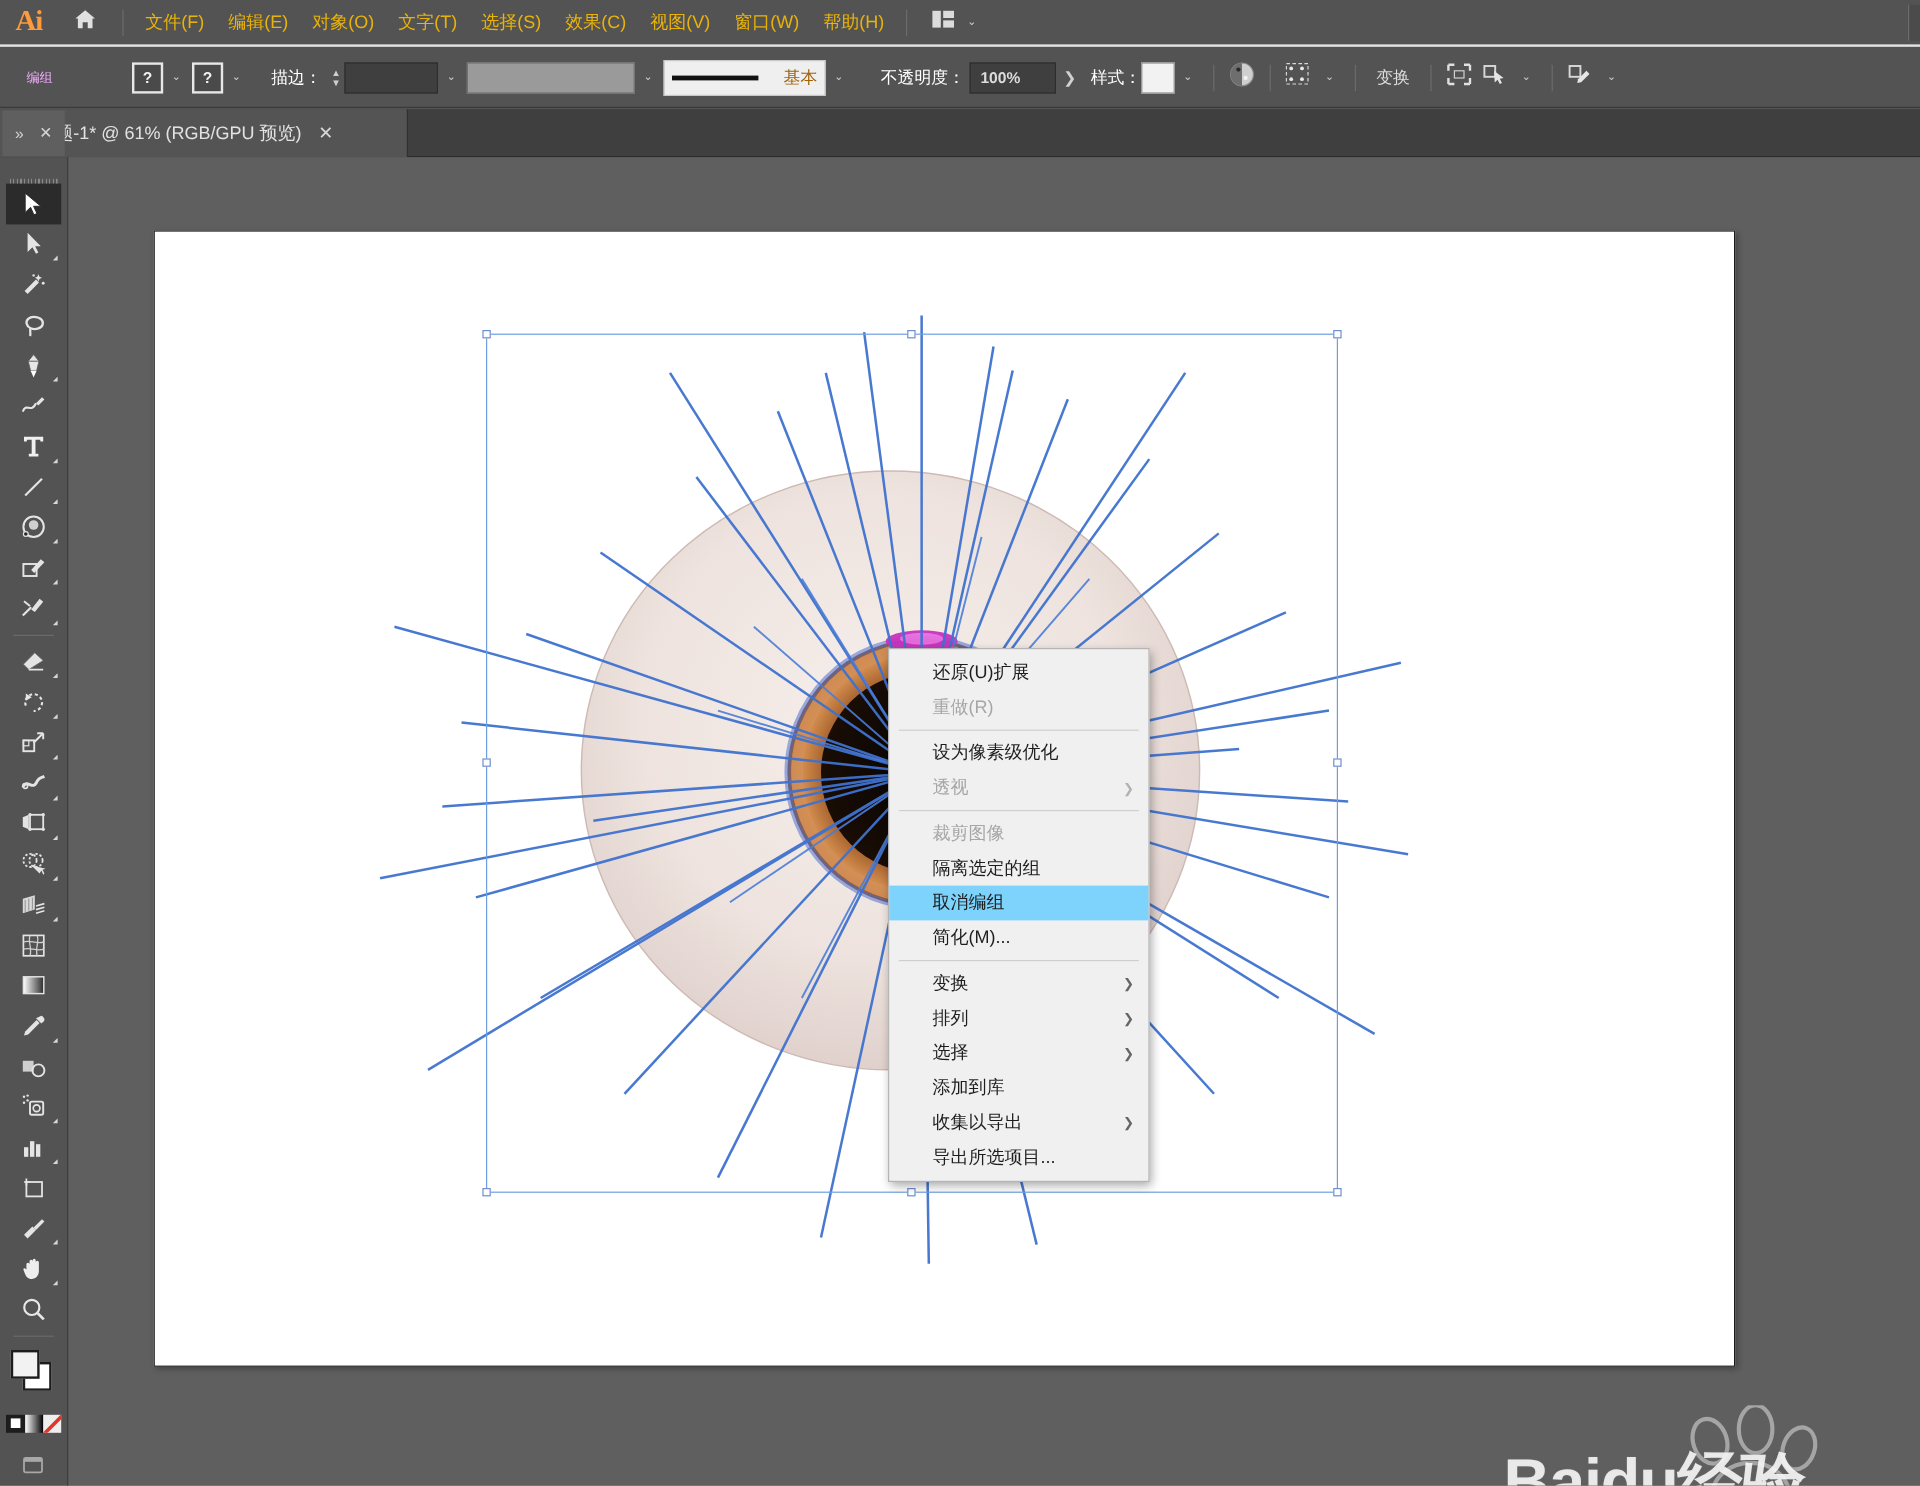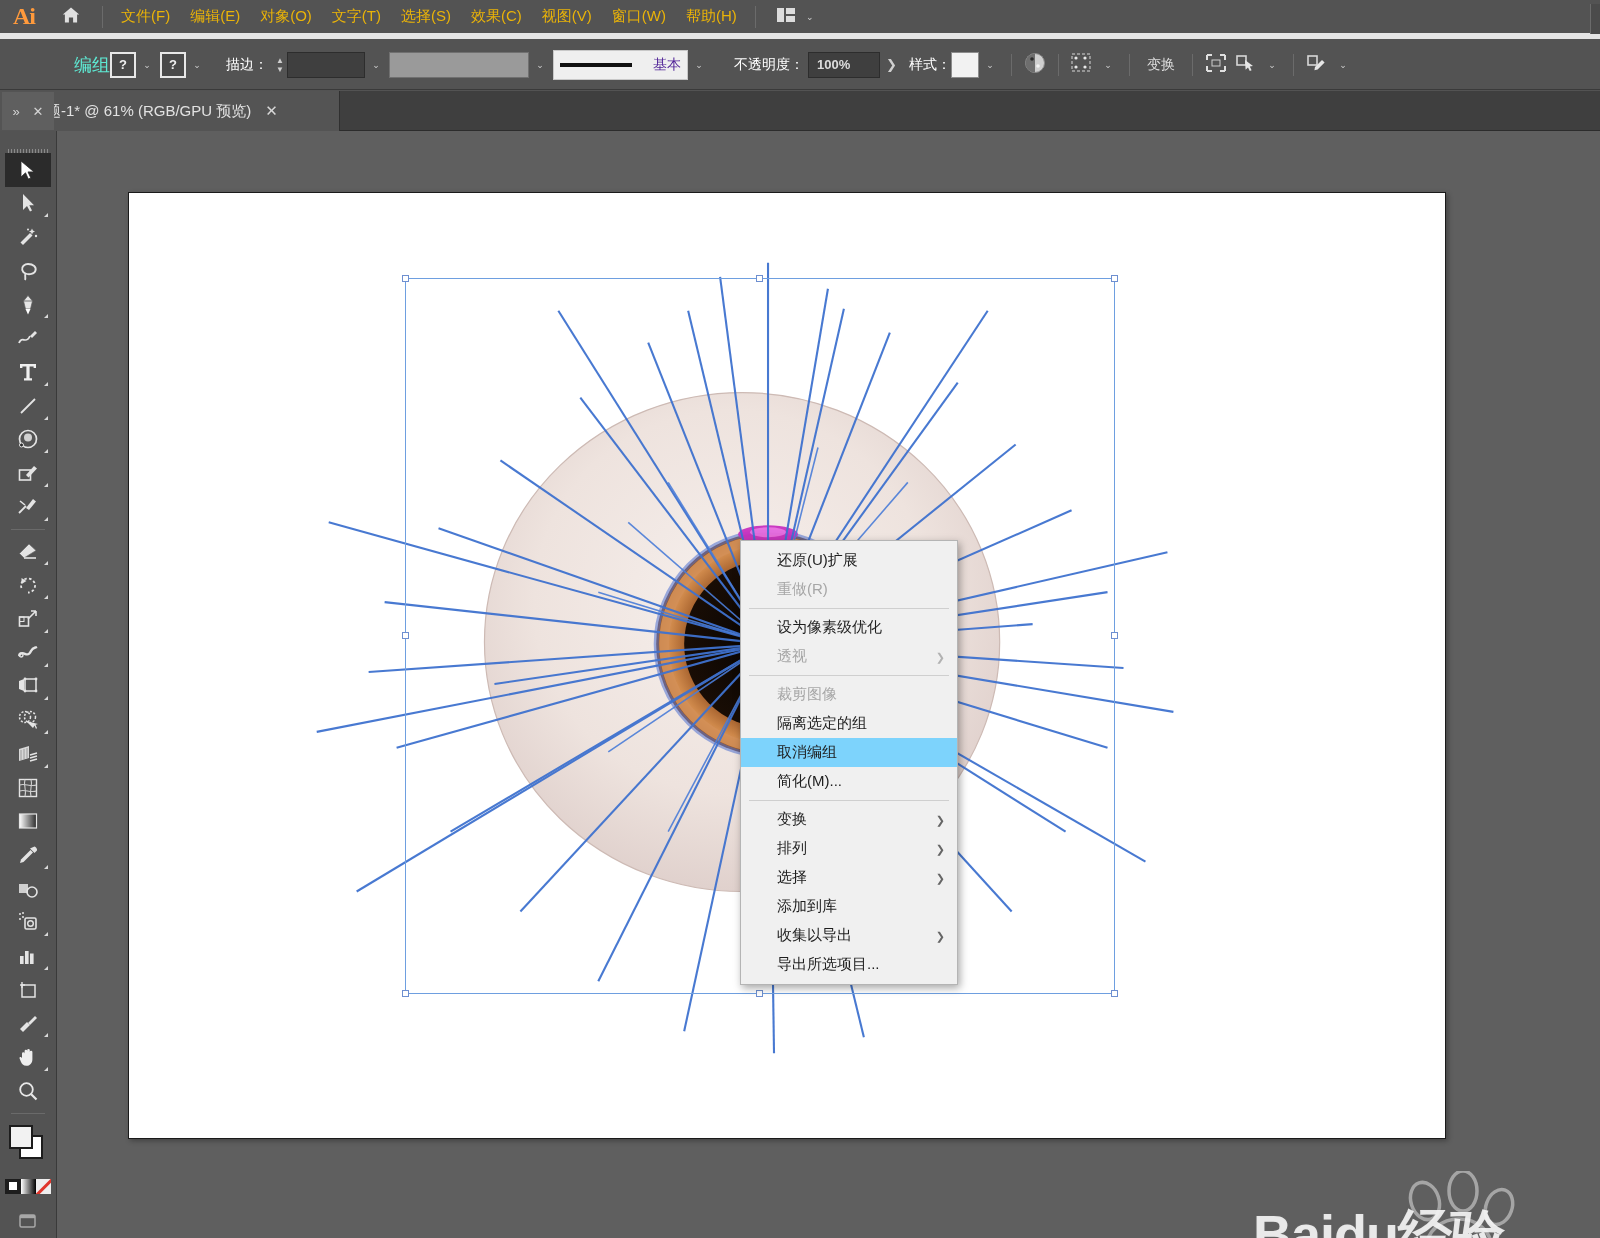--- a/index.html
+++ b/index.html
@@ -7,21 +7,21 @@
   body {
     font-family:"Liberation Sans","DejaVu Sans",sans-serif;
     background:#535353; color:#d6d6d6;
     -webkit-font-smoothing:antialiased;
   }
 
   
   #menubar {
     position:absolute; left:0; top:0; width:1600px; height:39px;
     background:#535353; display:flex; align-items:center;
-    border-bottom:6px solid #e5e5e5;
+    border-bottom:2px solid #e5e5e5;
   }
   #ai-logo {
     width:48px; height:39px; display:flex; align-items:center; justify-content:center;
     font-size:24px; font-weight:bold; color:#ff9a3c; letter-spacing:-1px;
     font-family:"Liberation Serif",serif;
   }
   #home-btn {
     width:46px; height:39px; display:flex; align-items:center; justify-content:center;
   }
   .vsep { width:1px; height:22px; background:#6b6b6b; margin:0 8px; flex:none; }
@@ -34,21 +34,21 @@
     position:absolute; right:0; top:4px; width:10px; height:30px;
     background:#4b4b4b; border-left:1px solid #6b6b6b;
   }
 
   
   #optionsbar {
     position:absolute; left:0; top:40px; width:1600px; height:50px;
     background:#535353; border-bottom:1px solid #3a3a3a;
     display:flex; align-items:center; padding-left:10px;
   }
-  #ob-label { font-size:18px; color:#5eead4; width:100px; padding-left:12px;text-align:right;}
+  #ob-label { font-size:11px; color:#f0abfc; width:100px; padding-left:12px;}
   .swatch-q {
     width:26px; height:26px; background:#4a4a4a; border:2px solid #e8e8e8;
     display:flex; align-items:center; justify-content:center;
     font-size:13px; color:#f0f0f0; font-weight:bold;
   }
   .caret {
     width:16px; display:flex; align-items:center; justify-content:center;
     font-size:9px; color:#cfcfcf; margin:0 5px 0 3px;
   }
   .ob-text { font-size:14px; color:#ffffff; white-space:nowrap; }
@@ -60,21 +60,21 @@
   .fld {
     height:26px; background:#3f3f3f; border:1px solid #2d2d2d;
     display:flex; align-items:center; padding:0 8px;
     font-size:13px; color:#dcdcdc;
   }
   .fld-wide { width:78px; }
   .fld-grey { width:140px; background:#9a9a9a; border:1px solid #707070; }
   .fld-profile {
     width:135px; height:30px; background:#efefef; border:1px solid #c8c8c8;
     display:flex; align-items:center; justify-content:space-between;
-    padding:0 6px; color:#4c1d95; font-size:14px;
+    padding:0 6px; color:#a16207; font-size:14px;
   }
   .strokeline { width:72px; height:4px; background:#111; }
   .fld-opacity { width:72px; }
   .arrow-r { font-size:13px; color:#d0d0d0; margin:0 6px; }
   .style-swatch { width:28px; height:26px; background:#f2f2f2; border:1px solid #8c8c8c; }
   .tb-icon {
     width:30px; height:30px; display:flex; align-items:center; justify-content:center;
   }
   .ob-btn {
     font-size:14px; color:#dddddd; padding:4px 9px; white-space:nowrap;

